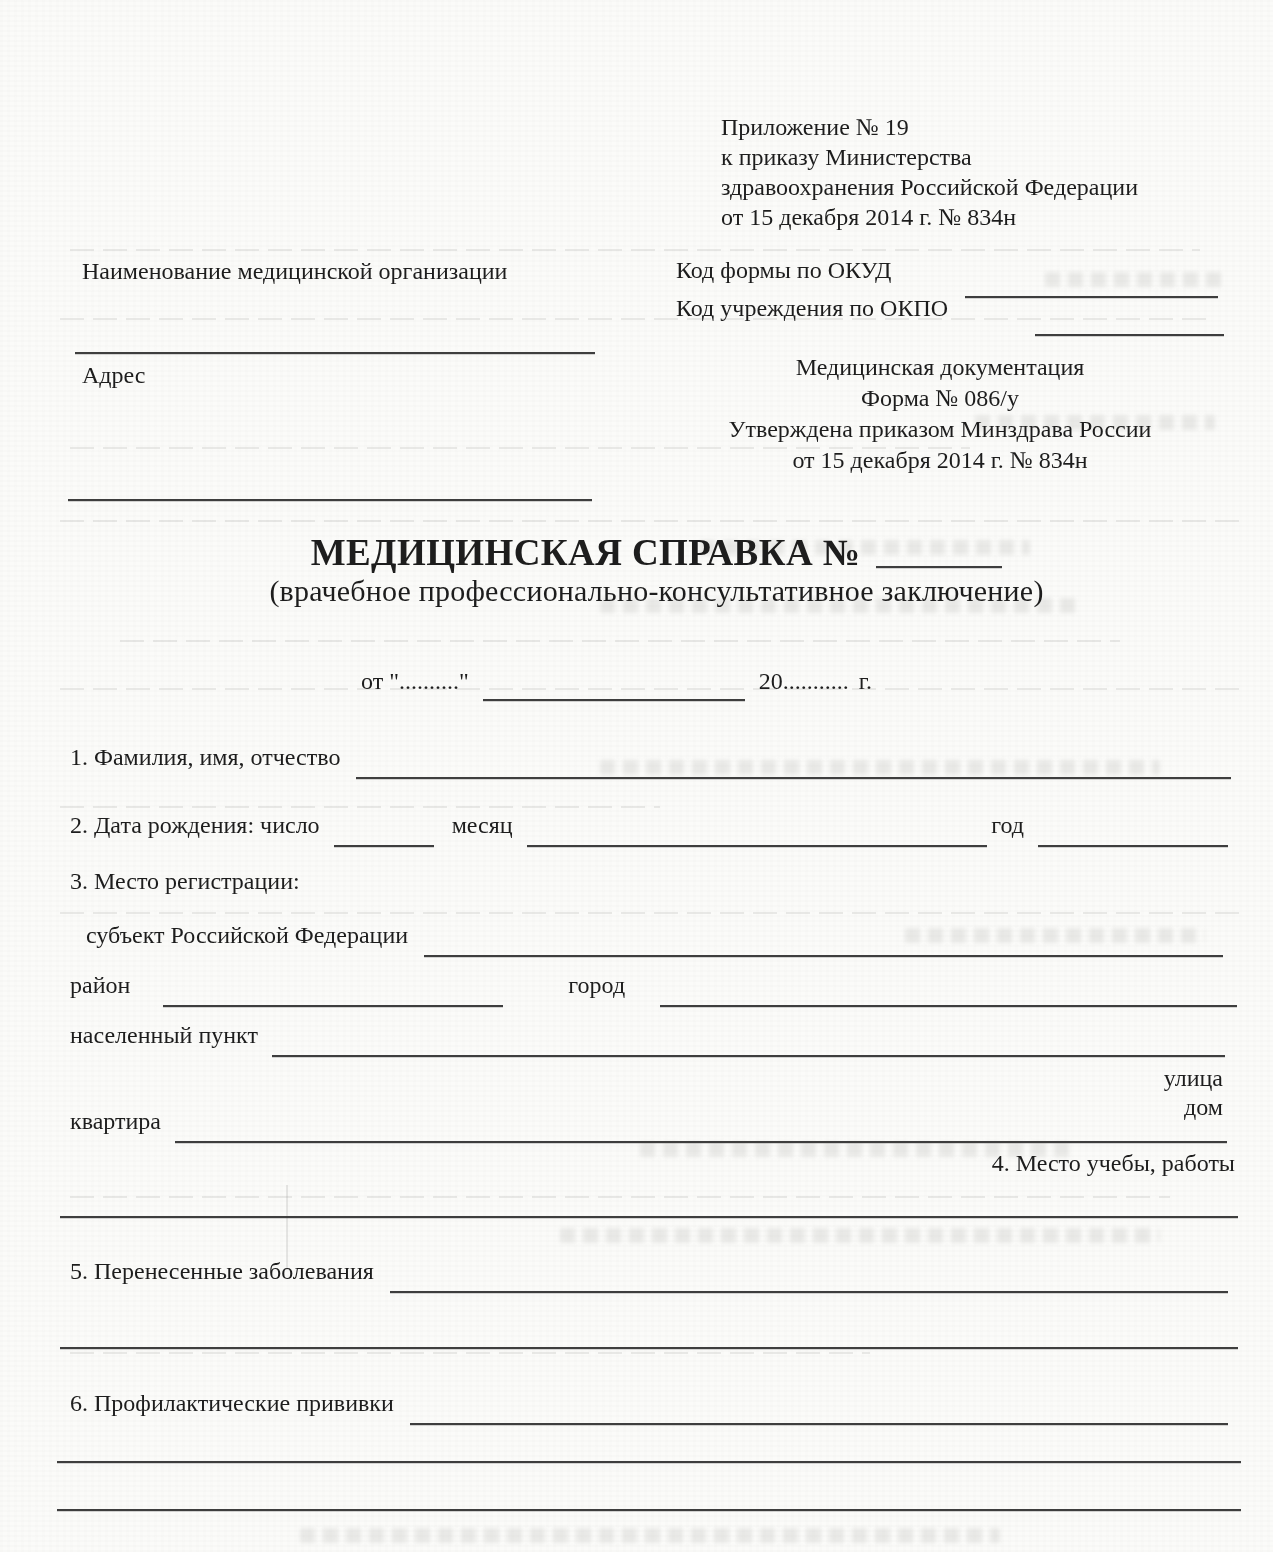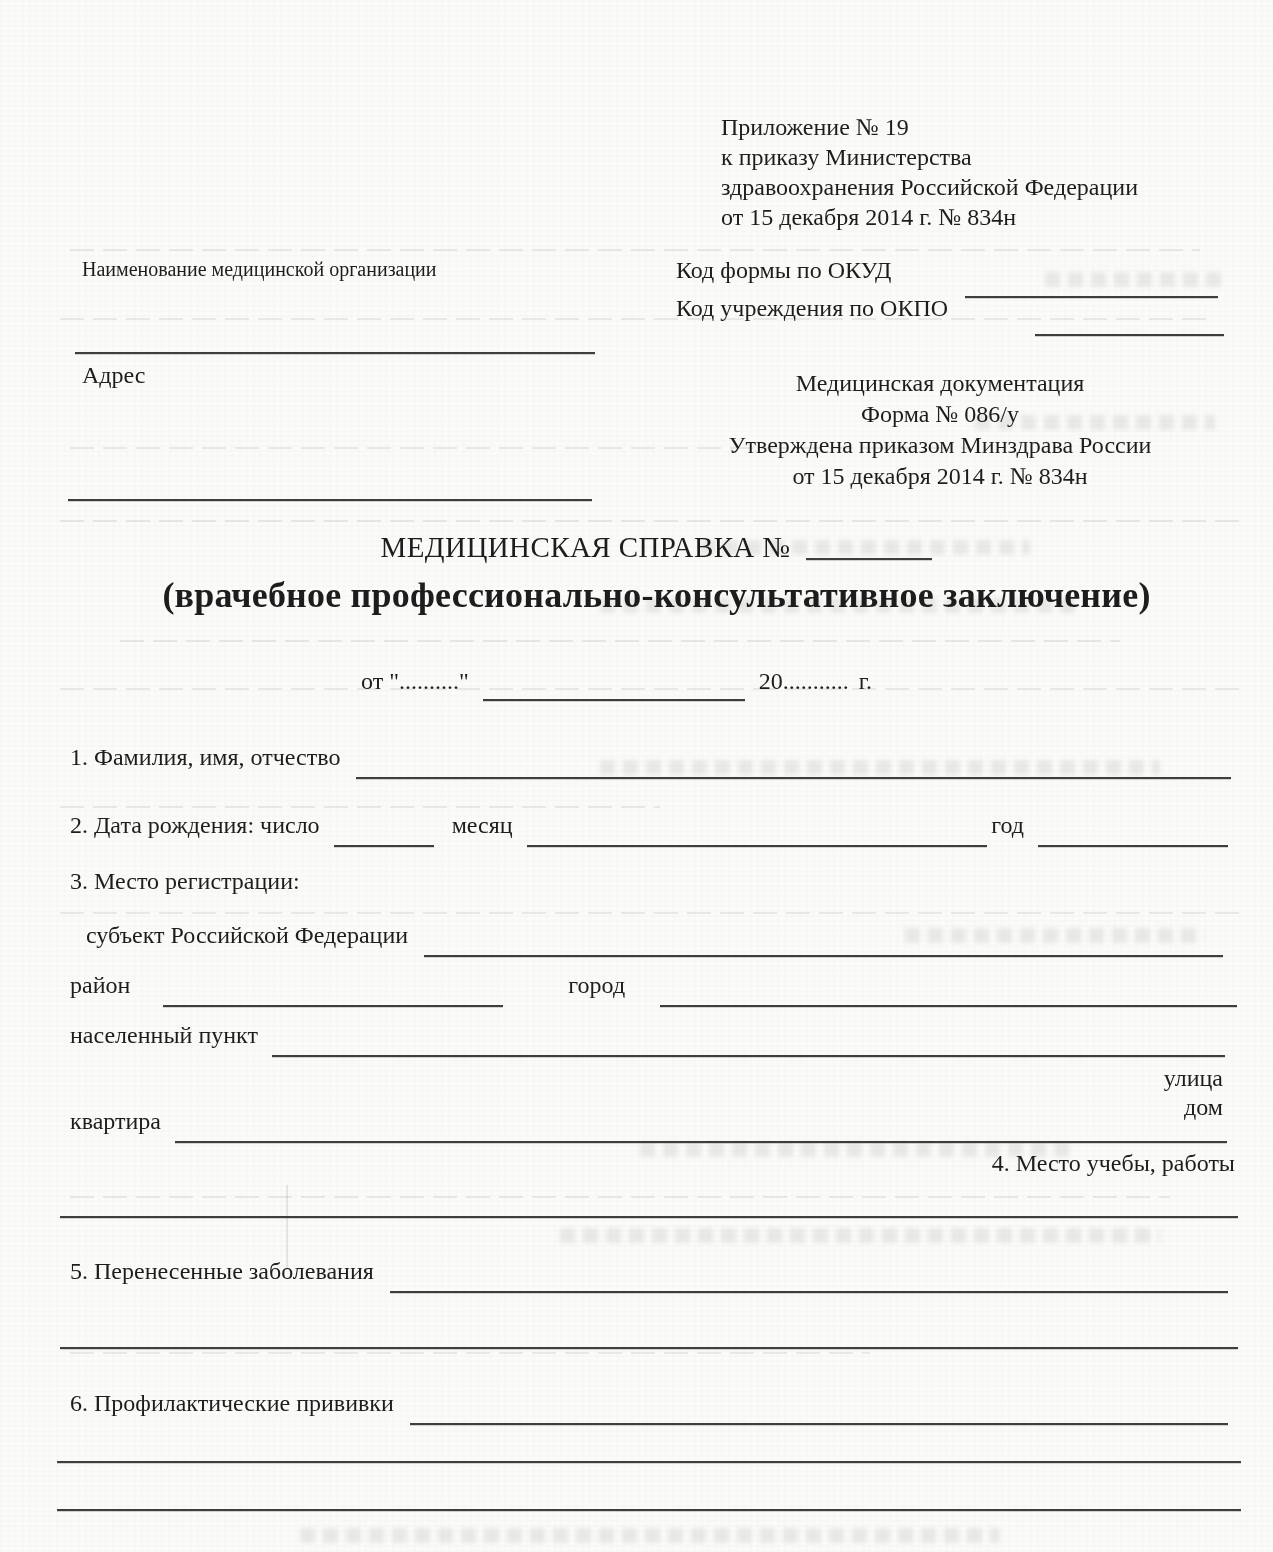--- a/index.html
+++ b/index.html
@@ -30,23 +30,23 @@
   }
   .row .grow{flex:1 1 auto;}
   .hline{
     position:absolute;height:2px;background:#3e3e3e;
     box-shadow:0 1px 0 rgba(40,40,40,.18);
   }
   .appendix{font-size:24px;line-height:30px;}
   .meddoc{text-align:center;font-size:24px;line-height:31px;}
   .codes-label{font-size:24px;}
   .title-wrap{position:absolute;left:40px;right:0;top:531px;text-align:center;}
-  .title{font-size:29px;font-weight:normal;letter-spacing:.4px;white-space:nowrap;}
+  .title{font-size:37px;font-weight:bold;letter-spacing:.4px;white-space:nowrap;}
   .title-fill{width:126px;margin-left:16px;margin-bottom:-3px;}
-  .subtitle{font-size:36px;font-weight:bold;margin-top:10px;letter-spacing:.2px;white-space:nowrap;}
+  .subtitle{font-size:30px;font-weight:normal;letter-spacing:.2px;white-space:nowrap;}
   .date-row{position:absolute;left:361px;top:668px;display:flex;align-items:flex-end;font-size:24px;}
   .date-fill{width:262px;margin-bottom:-6px;}
   
   .ghost-line{
     position:absolute;height:2px;opacity:.28;pointer-events:none;
     background:repeating-linear-gradient(90deg,#b9b9b6 0 24px,transparent 24px 33px);
     filter:blur(.6px);
   }
   .ghost-blob{
     position:absolute;height:15px;opacity:.30;pointer-events:none;
@@ -83,30 +83,30 @@
   <div class="ghost-blob" style="top:1528px;left:300px;width:700px;"></div>
   <div class="ghost-vert" style="top:1185px;left:286px;height:85px;"></div>
 
   <div class="abs appendix" style="left:721px;top:112px;">
     <div>Приложение № 19</div>
     <div>к приказу Министерства</div>
     <div>здравоохранения Российской Федерации</div>
     <div>от 15 декабря 2014 г. № 834н</div>
   </div>
 
-  <div class="abs lbl" style="left:82px;top:258px;font-size:20px;">Наименование медицинской организации</div>
+  <div class="abs lbl" style="left:82px;top:258px;font-size:24px;">Наименование медицинской организации</div>
   <div class="abs lbl codes-label" style="left:676px;top:257px;">Код формы по ОКУД</div>
   <div class="hline" style="left:965px;top:296px;width:253px;"></div>
   <div class="abs lbl codes-label" style="left:676px;top:295px;">Код учреждения по ОКПО</div>
   <div class="hline" style="left:1035px;top:334px;width:189px;"></div>
 
   <div class="hline" style="left:75px;top:352px;width:520px;"></div>
 
   <div class="abs lbl" style="left:82px;top:362px;font-size:24px;">Адрес</div>
-  <div class="abs meddoc" style="left:640px;top:368px;width:600px;">
+  <div class="abs meddoc" style="left:640px;top:352px;width:600px;">
     <div>Медицинская документация</div>
     <div>Форма № 086/у</div>
     <div>Утверждена приказом Минздрава России</div>
     <div>от 15 декабря 2014 г. № 834н</div>
   </div>
   <div class="hline" style="left:68px;top:499px;width:524px;"></div>
 
   <div class="title-wrap">
     <div class="title">
       <span>МЕДИЦИНСКАЯ СПРАВКА №</span><span class="fill title-fill"></span>

